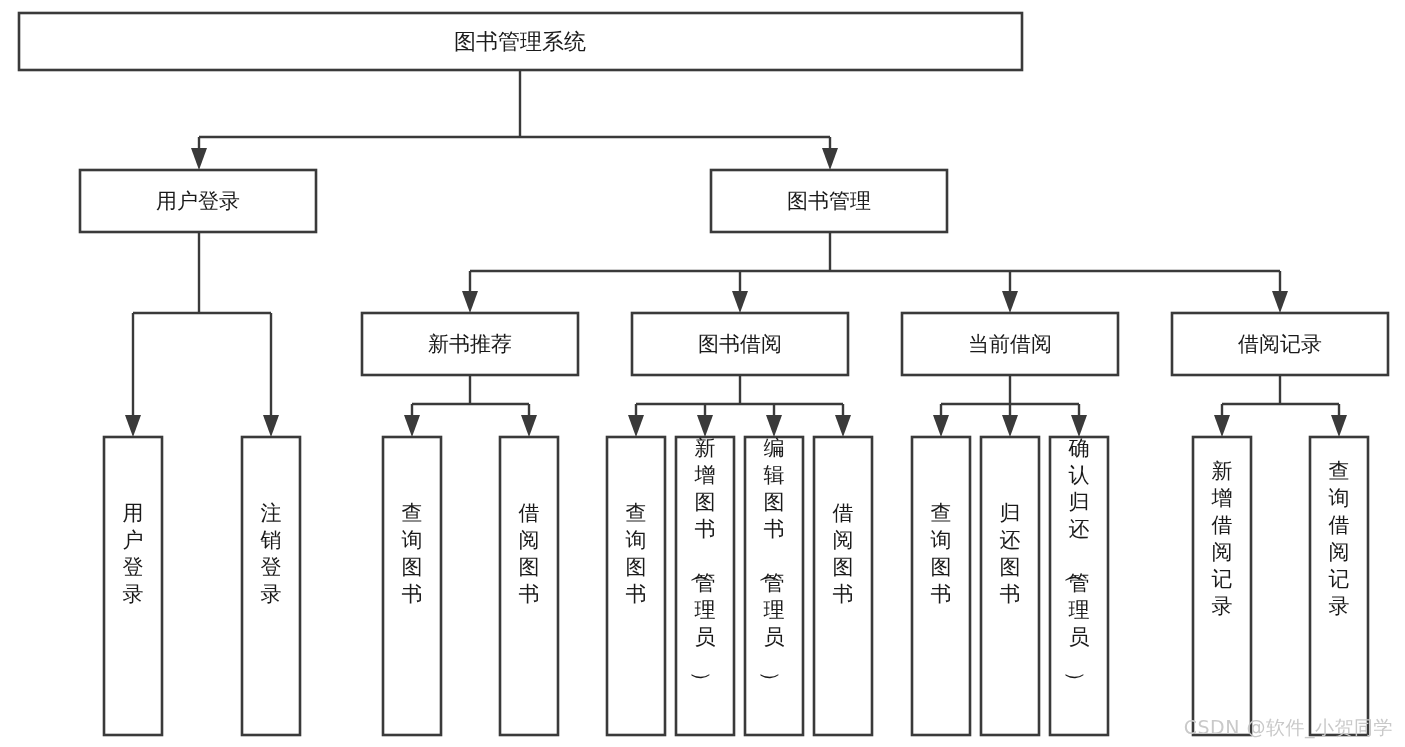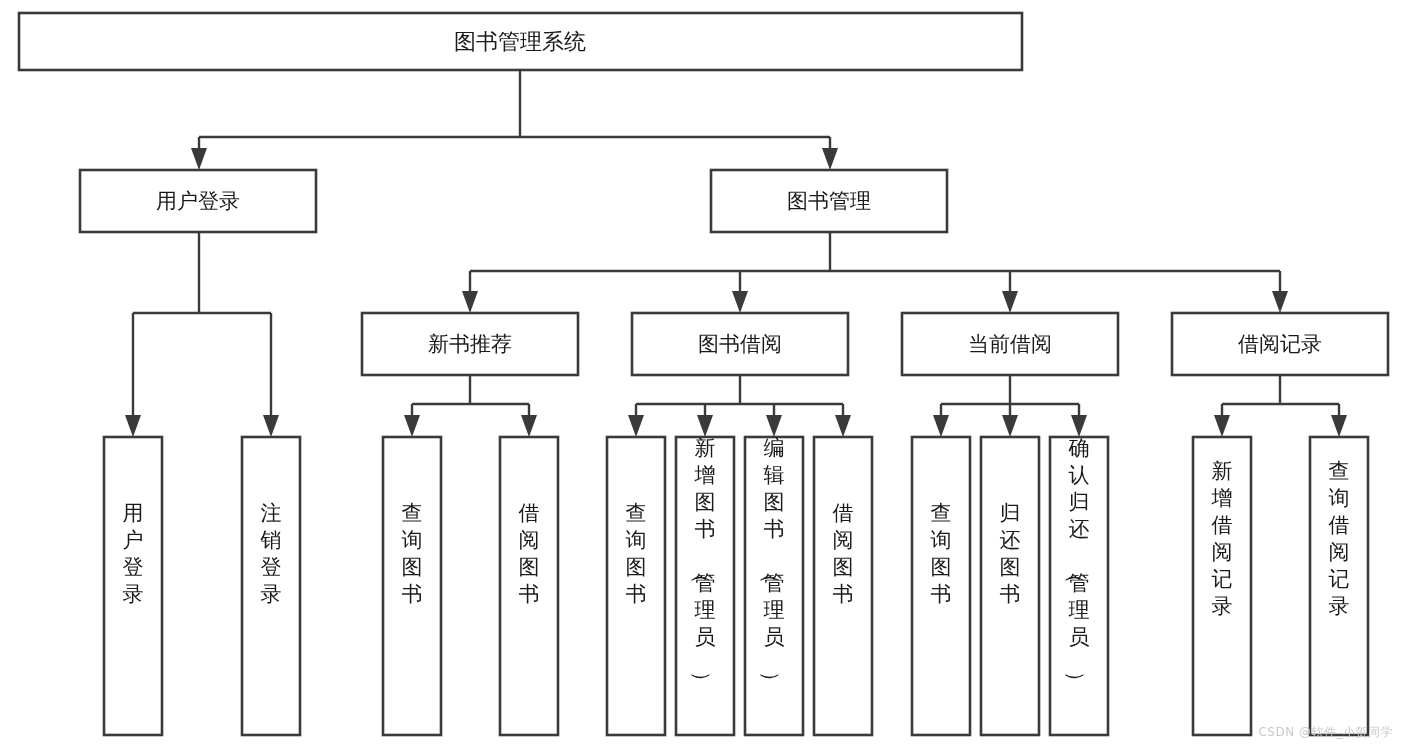--- a/index.html
+++ b/index.html
@@ -46,21 +46,21 @@
   }
   .arrow-head {
     fill: #3a3a3a;
     stroke: none;
   }
   .watermark {
     position: absolute;
     right: 12px;
     bottom: 6px;
     font-family: "DejaVu Sans", "Liberation Sans", sans-serif;
-    font-size: 12px;
+    font-size: 19px;
     color: #c9c9c9;
     white-space: nowrap;
     pointer-events: none;
     letter-spacing: 0.5px;
   }
 </style>
 </head>
 <body>
 
 <svg id="diagram" viewBox="0 0 1405 747" xmlns="http://www.w3.org/2000/svg">

